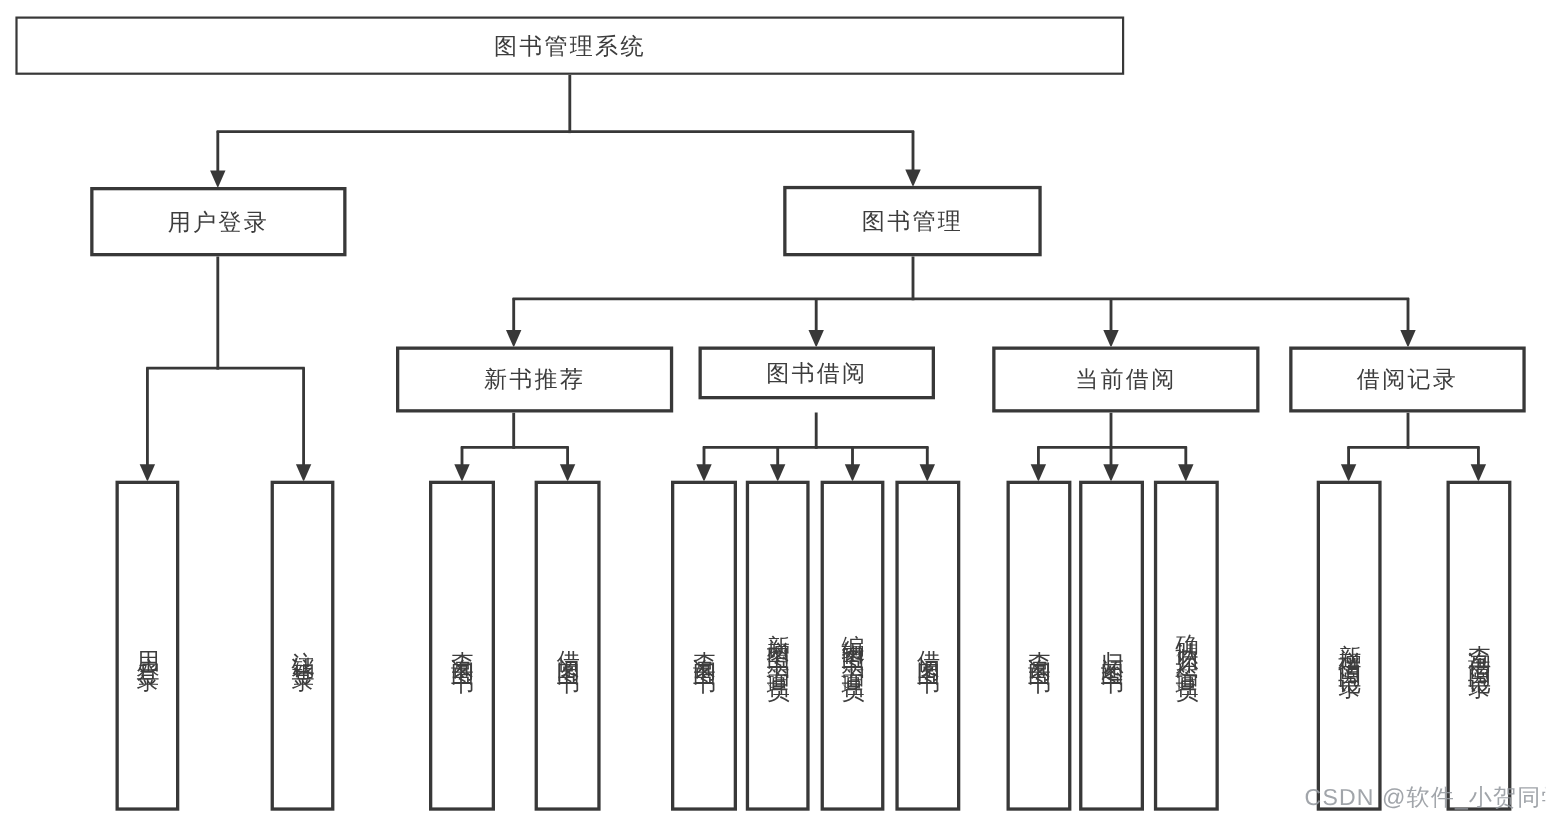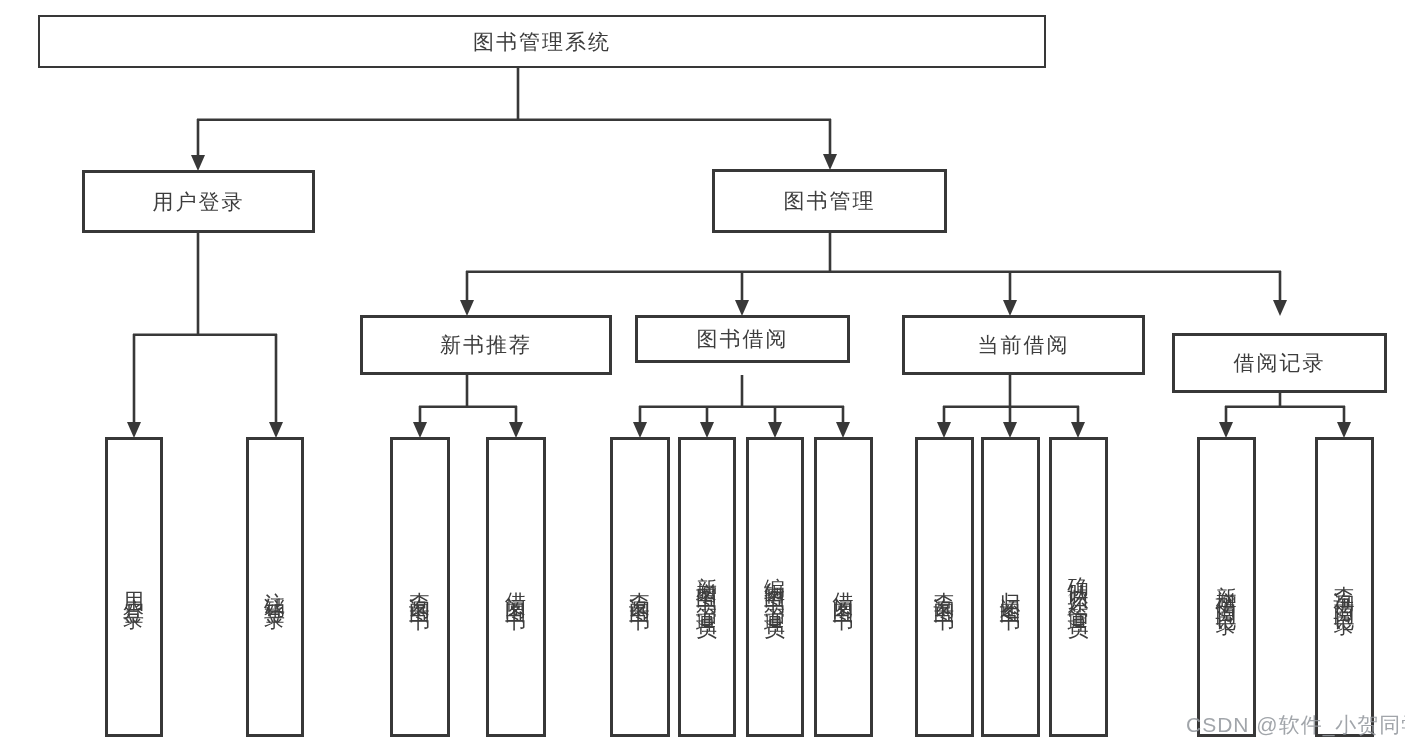--- a/index.html
+++ b/index.html
@@ -123,41 +123,41 @@
       <polygon points="768,422 782,422 775,438"></polygon>
       <polygon points="836,422 850,422 843,438"></polygon>
       <polygon points="937,422 951,422 944,438"></polygon>
       <polygon points="1003,422 1017,422 1010,438"></polygon>
       <polygon points="1071,422 1085,422 1078,438"></polygon>
       <polygon points="1219,422 1233,422 1226,438"></polygon>
       <polygon points="1337,422 1351,422 1344,438"></polygon>
     </g>
   </svg>
 
-  <div class="box root" style="left:14px; top:15px; width:1008px; height:53px;margin-left:24px;">
+  <div class="box root" style="left:14px; top:15px; width:1008px; height:53px;">
     <span class="h-label">图书管理系统</span>
   </div>
 
   <div class="box" style="left:82px; top:170px; width:233px; height:63px;">
     <span class="h-label">用户登录</span>
   </div>
   <div class="box" style="left:712px; top:169px; width:235px; height:64px;">
     <span class="h-label">图书管理</span>
   </div>
 
   <div class="box" style="left:360px; top:315px; width:252px; height:60px;">
     <span class="h-label">新书推荐</span>
   </div>
   <div class="box" style="left:635px; top:315px; width:215px; height:48px;">
     <span class="h-label">图书借阅</span>
   </div>
   <div class="box" style="left:902px; top:315px; width:243px; height:60px;">
     <span class="h-label">当前借阅</span>
   </div>
-  <div class="box" style="left:1172px; top:315px; width:215px; height:60px;margin-top:18px;">
+  <div class="box" style="left:1172px; top:315px; width:215px; height:60px;">
     <span class="h-label">借阅记录</span>
   </div>
 
   <div class="box" style="left:105px; top:437px; width:58px; height:300px;">
     <span class="v-label">用户登录</span>
   </div>
   <div class="box" style="left:246px; top:437px; width:58px; height:300px;">
     <span class="v-label">注销登录</span>
   </div>
 

